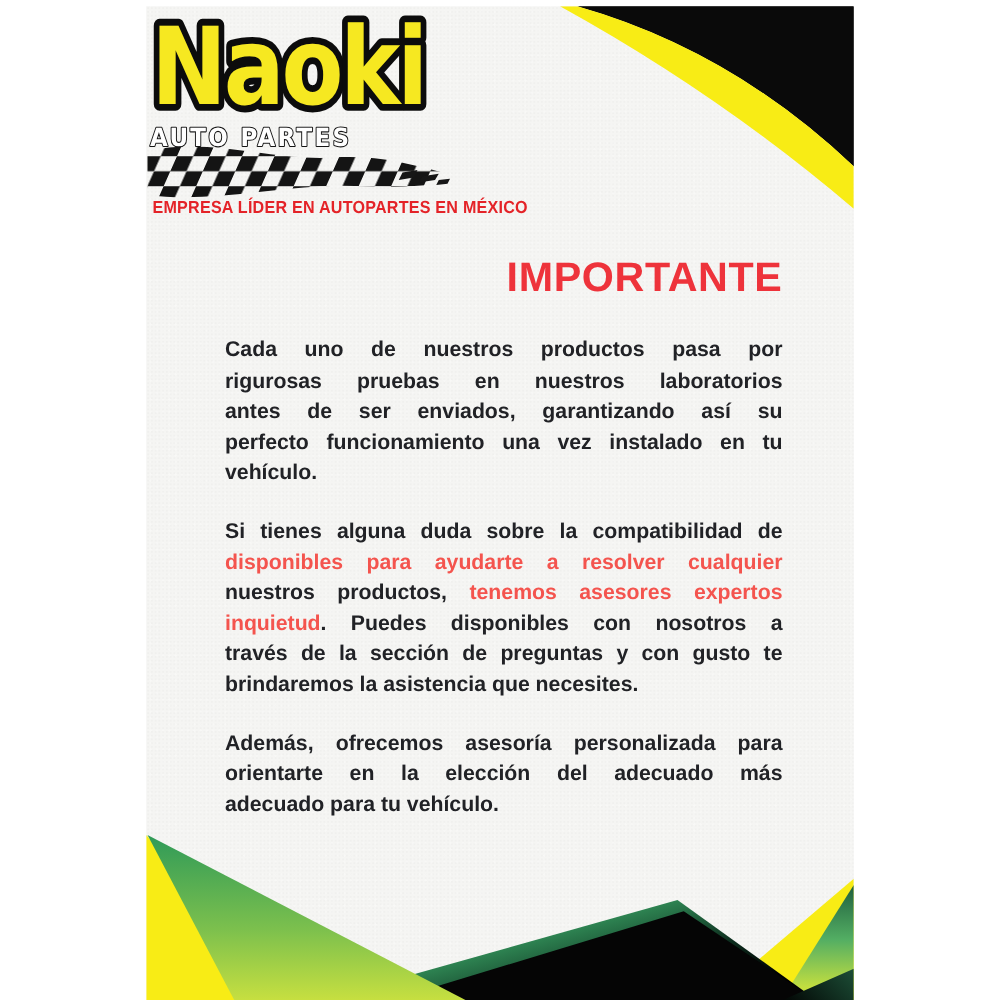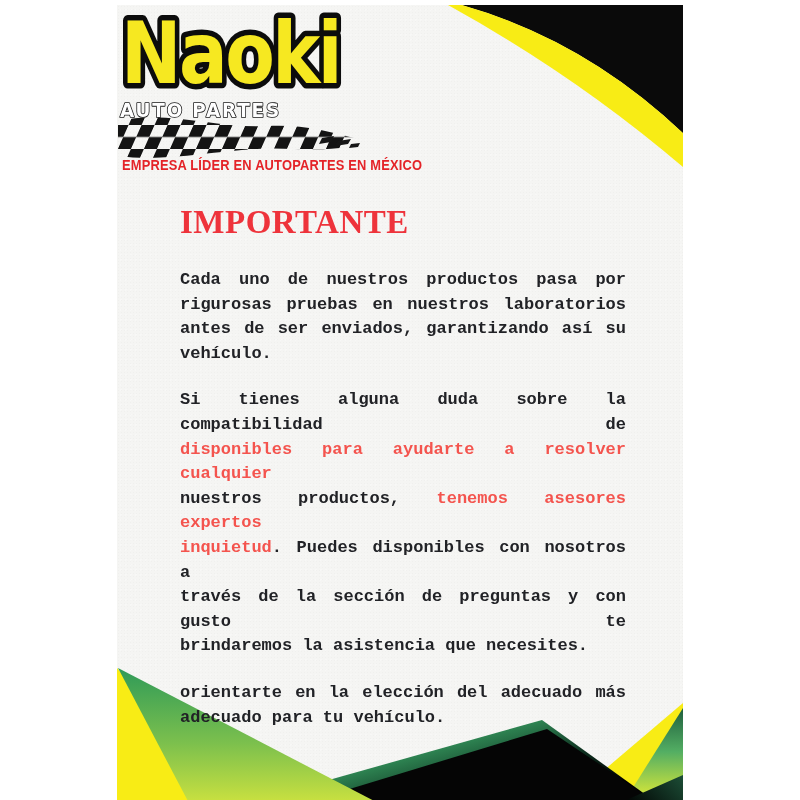--- a/index.html
+++ b/index.html
@@ -12,26 +12,26 @@
                          radial-gradient(rgba(255,255,255,.3) 1px, transparent 1px);
         background-size:3px 3px,5px 5px;background-position:0 0,1px 2px;}
   svg.deco{position:absolute;left:0;top:0;pointer-events:none;}
   
   .tagline{position:absolute;left:5px;top:152px;width:420px;
            font-family:"Liberation Sans",sans-serif;font-weight:700;font-size:14px;
            color:#e42328;letter-spacing:.2px;white-space:nowrap;
            transform:scaleX(.92);transform-origin:left top;}
   
   .copy{position:absolute;left:63px;top:197px;width:446px;}
-  .heading{font-family:Liberation Serif, serif;font-weight:700;
+  .heading{font-family:Liberation Sans, sans-serif;font-weight:700;
            font-size:33px;line-height:40px;letter-spacing:.5px;color:#ee333b;
-           margin:0 0 26px 0;}
+           margin:0 0 26px 0;text-align:right;}
   .para{margin:0;}
   .para + .para{margin-top:22px;}
-  .jline{font-family:Liberation Mono, monospace;font-weight:700;font-size:17px;
+  .jline{font-family:Liberation Sans, sans-serif;font-weight:700;font-size:17px;
          line-height:24.6px;color:#212226;text-align:justify;text-align-last:justify;
          white-space:normal;}
   .jline.last{text-align-last:left;}
   .jline .red{color:#f4544e;}
 </style>
 </head>
 <body>
 
 <div class="canvas">
   <div class="page">
@@ -94,30 +94,32 @@
     </svg>
 
     <div class="tagline">EMPRESA LÍDER  EN AUTOPARTES EN MÉXICO</div>
 
     <div class="copy">
       <h1 class="heading">IMPORTANTE</h1>
       <div class="para">
           <div class="jline"><span>Cada uno de nuestros productos pasa por</span></div>
           <div class="jline"><span>rigurosas pruebas en nuestros laboratorios</span></div>
           <div class="jline"><span>antes de ser enviados, garantizando así su</span></div>
+          <div class="jline"><span>perfecto funcionamiento una vez instalado en tu</span></div>
           <div class="jline last"><span>vehículo.</span></div>
         </div>
       <div class="para">
           <div class="jline"><span>Si tienes alguna duda sobre la compatibilidad de</span></div>
           <div class="jline"><span class="red">disponibles para ayudarte a resolver cualquier</span></div>
           <div class="jline"><span>nuestros productos, </span><span class="red">tenemos asesores expertos</span></div>
           <div class="jline"><span class="red">inquietud</span><span>. Puedes disponibles con nosotros a</span></div>
           <div class="jline"><span>través de la sección de preguntas y con gusto te</span></div>
           <div class="jline last"><span>brindaremos la asistencia que necesites.</span></div>
         </div>
       <div class="para">
+          <div class="jline"><span>Además, ofrecemos asesoría personalizada para</span></div>
           <div class="jline"><span>orientarte en la elección del adecuado más</span></div>
           <div class="jline last"><span>adecuado para tu vehículo.</span></div>
         </div>
     </div>
 
   </div>
 </div>
 
 </body></html>

